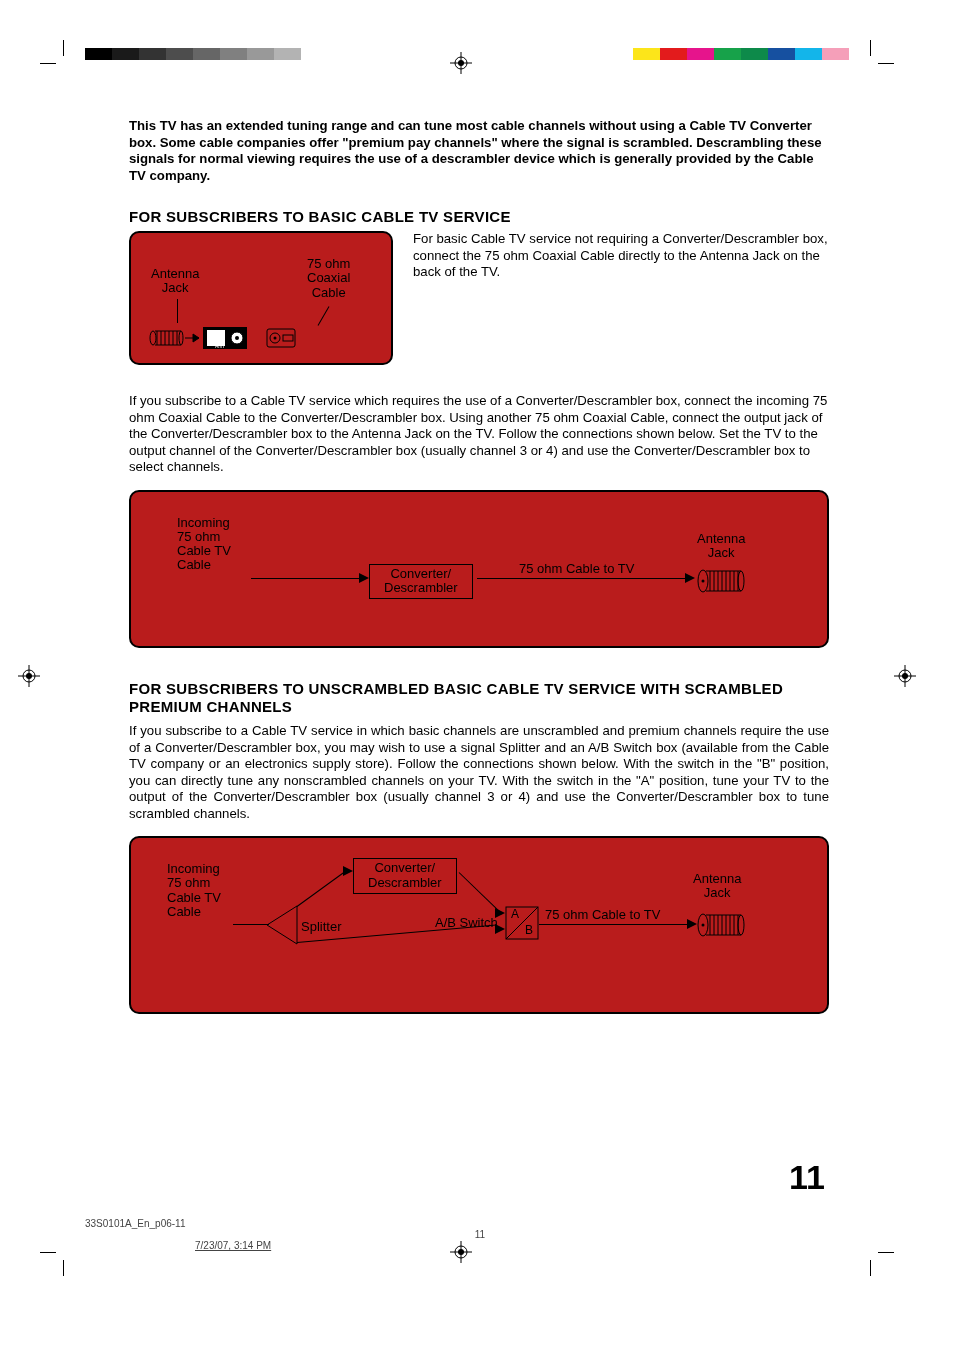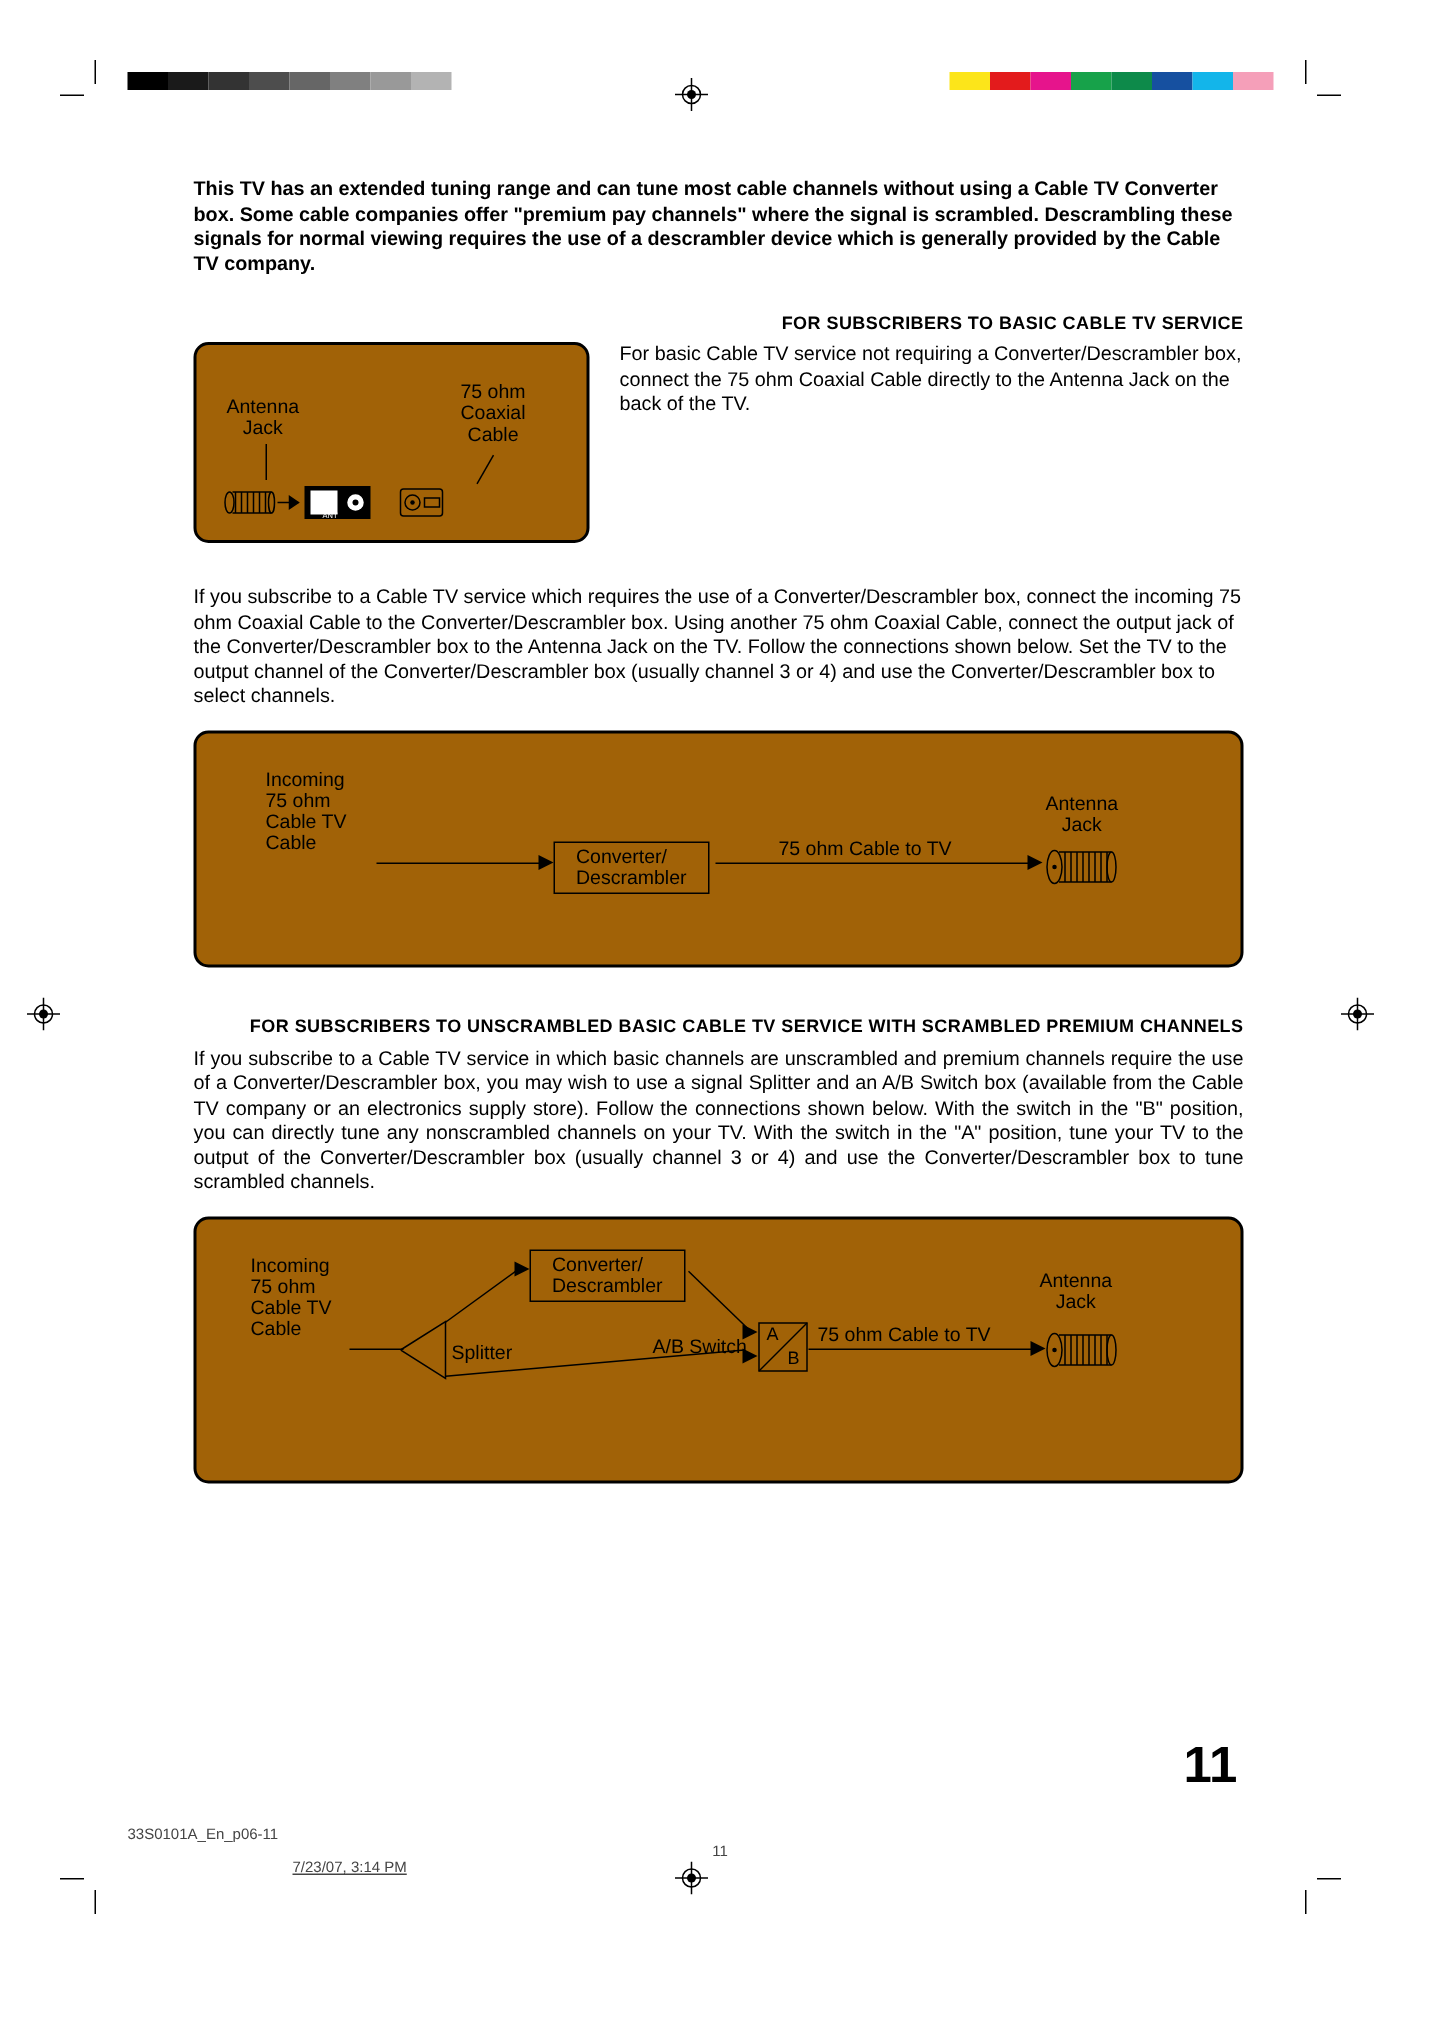--- a/index.html
+++ b/index.html
@@ -29,33 +29,33 @@
 
   .color-bar { position:absolute; top:48px; height:12px; display:flex; }
   .bar-left { left:85px; }
   .bar-right { right:105px; }
   .swatch { width:27px; height:12px; }
 
   .page { position:absolute; left:129px; top:118px; width:700px; }
   .title-area { text-align:right; border-bottom:1px solid #000; padding-bottom:6px; margin-bottom:26px;}
   .title { font-size:30px; font-weight:bold; }
   .intro { font-size:13.2px; font-weight:bold; line-height:1.25; margin-bottom:24px;}
-  .section-h { font-size:12px; font-weight:bold; letter-spacing:.3px; margin-bottom:6px;text-align:right;}
+  .section-h { font-size:15px; font-weight:bold; letter-spacing:.3px; margin-bottom:6px;}
   .body-text { font-size:13.2px; line-height:1.25; }
 
   .row1 { display:flex; gap:20px; margin-bottom:28px;}
-  .diagram-box { border:2px solid #000; border-radius:10px; background:#a16207; position:relative; }
+  .diagram-box { border:2px solid #000; border-radius:10px; background:#b91c1c; position:relative; }
   .d1 { width:264px; height:134px; flex:0 0 auto;}
   .d2 { width:700px; height:158px; margin-top:14px; margin-bottom:32px;}
   .d3 { width:700px; height:178px; margin-top:14px; margin-bottom:18px;}
 
   .lbl { position:absolute; font-size:13px; line-height:1.1; text-align:center; }
   .ant-img { position:absolute; }
 
-  .conv-box { position:absolute; border:1px solid #000; padding:2px 14px; font-size:13px; line-height:1.15;}
+  .conv-box { position:absolute; border:1px solid #000; padding:2px 14px; font-size:13px; text-align:center; line-height:1.15;}
 
   .arrow-line { position:absolute; height:1px; background:#000; }
   .arrow-head { position:absolute; width:0; height:0; border-top:5px solid transparent; border-bottom:5px solid transparent; border-left:10px solid #000; }
 
   .page-num { position:absolute; right:129px; top:1158px; font-size:34px; font-weight:bold;}
 
   .footer { position:absolute; left:85px; bottom:100px; width:790px; display:flex; font-size:10px; color:#444; justify-content:space-between;flex-direction:column;}
   .footer span { flex:1; }
   .footer .c { text-align:center; }
   .footer .r { text-align:left; padding-left:110px;text-decoration:underline;}

